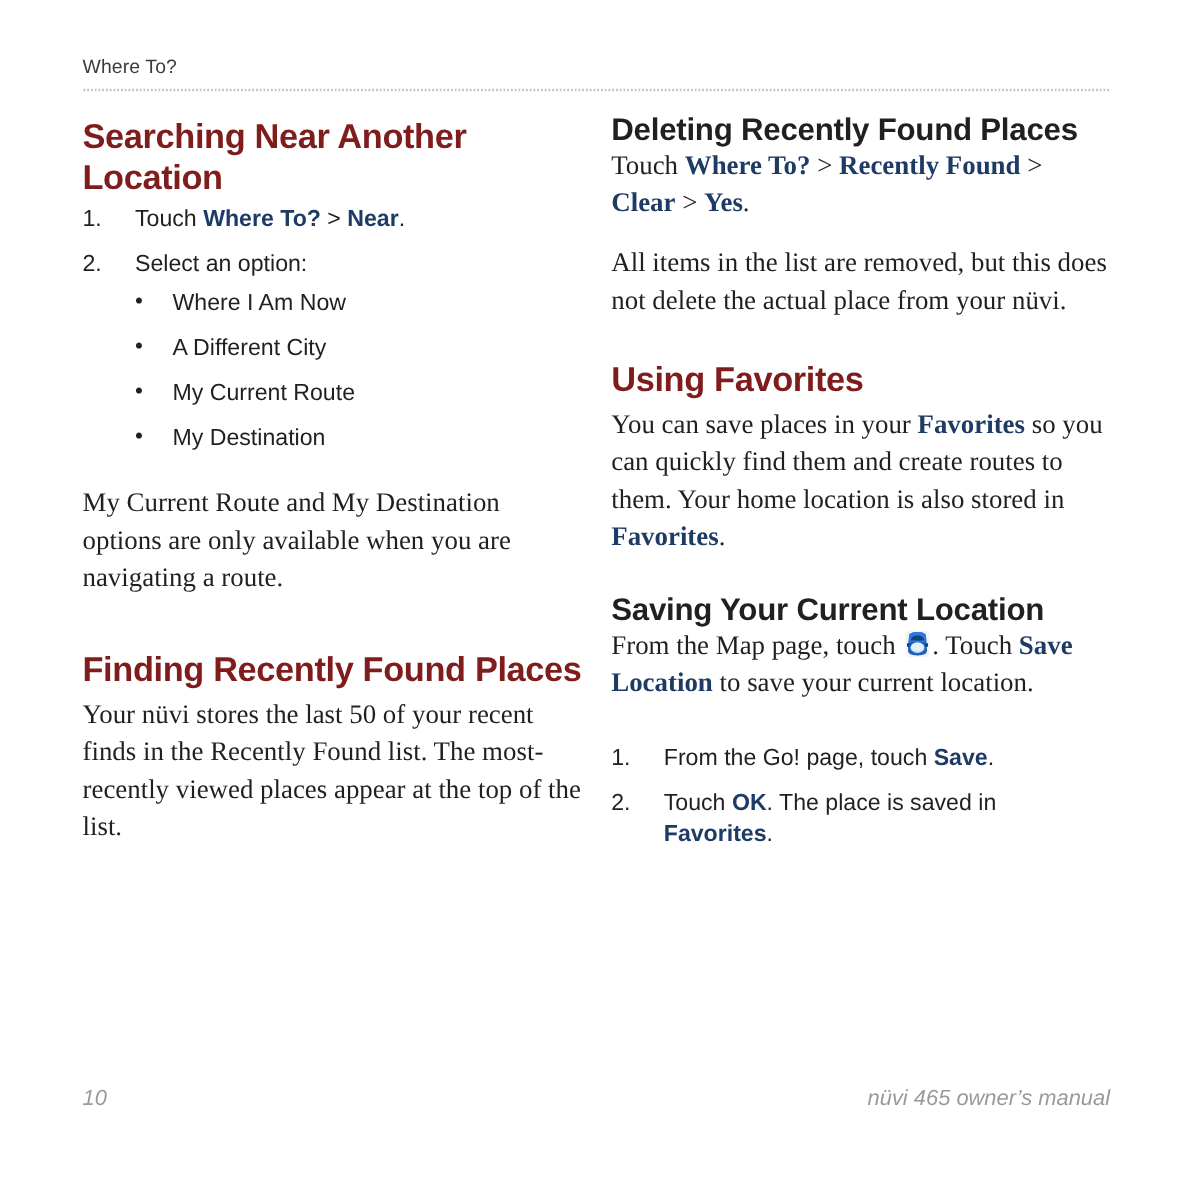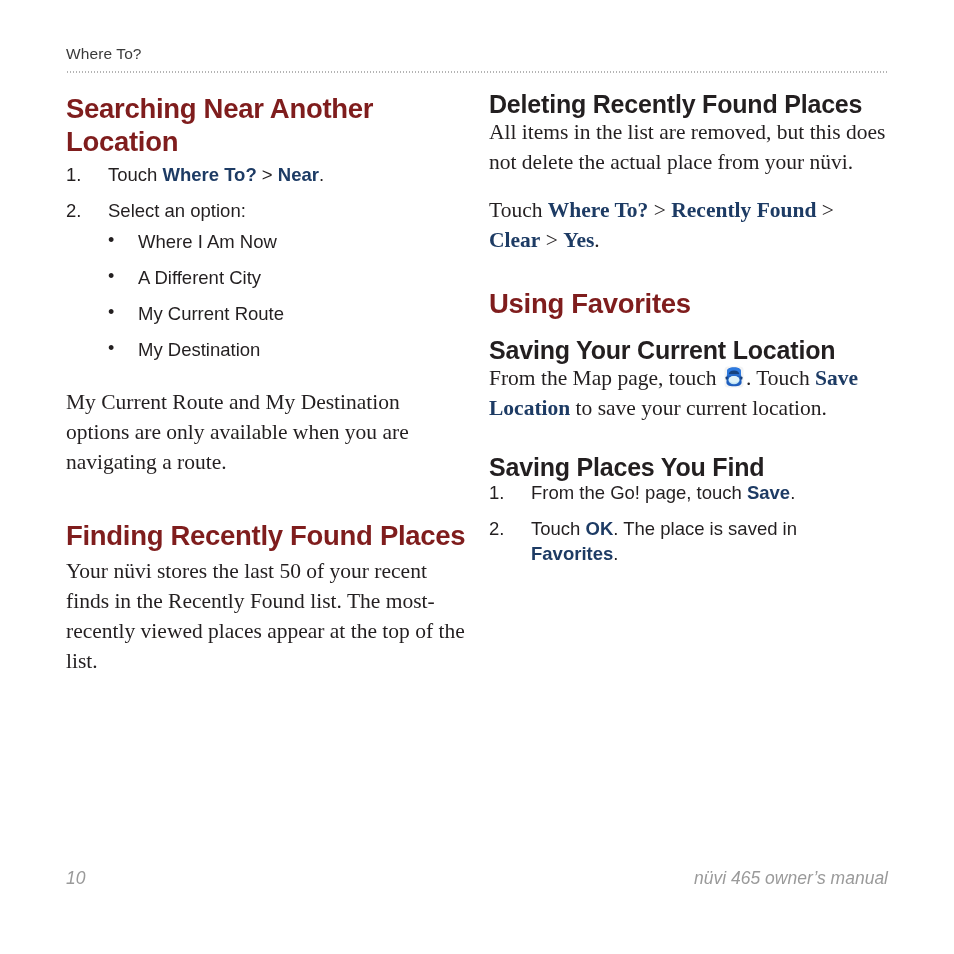--- a/index.html
+++ b/index.html
@@ -218,47 +218,47 @@
     <h2 class="sec-title">Finding Recently Found Places</h2>
 
     <p class="body">Your nüvi stores the last 50 of your recent finds in the Recently Found list. The most-recently viewed places appear at the top of the list.</p>
 
   </div>
 
   <div class="col col-right">
 
     <h3 class="sub-title">Deleting Recently Found Places</h3>
 
+    <p class="body"><span>Touch </span><span class="ui">Where To?</span><span class="sep"> &gt; </span><span class="ui">Recently Found</span><span class="sep"> &gt; </span><span class="ui">Clear</span><span class="sep"> &gt; </span><span class="ui">Yes</span><span>.</span></p>
+
     <p class="body">All items in the list are removed, but this does not delete the actual place from your nüvi.</p>
 
-    <p class="body"><span>Touch </span><span class="ui">Where To?</span><span class="sep"> &gt; </span><span class="ui">Recently Found</span><span class="sep"> &gt; </span><span class="ui">Clear</span><span class="sep"> &gt; </span><span class="ui">Yes</span><span>.</span></p>
-
     <div class="gap-sm"></div>
 
     <h2 class="sec-title">Using Favorites</h2>
 
+    <p class="body"><span>You can save places in your </span><span class="ui">Favorites</span><span> so you can quickly find them and create routes to them. Your home location is also stored in </span><span class="ui">Favorites</span><span>.</span></p>
 
     <div class="gap-sm"></div>
 
     <h3 class="sub-title">Saving Your Current Location</h3>
 
     <p class="body"><span>From the Map page, touch </span><span class="vehicle-icon"><svg width="22" height="24" viewBox="0 0 22 24" xmlns="http://www.w3.org/2000/svg">
           <rect x="1.5" y="1.5" width="19" height="21" rx="3.5" ry="3.5" fill="#f2f3f4"></rect>
           <path d="M4.2 6.2 C4.2 3.9 6.3 2.6 11 2.6 C15.7 2.6 17.8 3.9 17.8 6.2 L18.6 17.2 C18.7 19.6 16.6 21.3 11 21.3 C5.4 21.3 3.3 19.6 3.4 17.2 Z" fill="#1f5fbf"></path>
           <path d="M4.2 6.2 C4.2 3.9 6.3 2.6 11 2.6 C15.7 2.6 17.8 3.9 17.8 6.2 L18.1 10.5 L3.9 10.5 Z" fill="#2d7ae0"></path>
           <path d="M5.6 9.3 C6.0 6.6 7.6 5.4 11 5.4 C14.4 5.4 16.0 6.6 16.4 9.3 Z" fill="#15427f"></path>
           <ellipse cx="11" cy="15.1" rx="5.6" ry="4.2" fill="#bfe3f2"></ellipse>
           <ellipse cx="11" cy="14.4" rx="5.1" ry="3.4" fill="#dff2f9"></ellipse>
           <rect x="2.6" y="11.4" width="2.0" height="3.2" rx="0.9" fill="#173f77"></rect>
           <rect x="17.4" y="11.4" width="2.0" height="3.2" rx="0.9" fill="#173f77"></rect>
         </svg></span><span>. Touch </span><span class="ui">Save Location</span><span> to save your current location.</span></p>
 
     <div class="gap-sm"></div>
 
-    <h3 class="sub-title">Saving Places You Find</h3>
 
     <ol class="steps">
       <li>
         <span class="num">1.</span><span>From the Go! page, touch </span><span class="uis">Save</span><span>.</span>
       </li>
       <li>
         <span class="num">2.</span><span>Touch </span><span class="uis">OK</span><span>. The place is saved in </span><span class="uis">Favorites</span><span>.</span>
       </li>
     </ol>
   </div>

